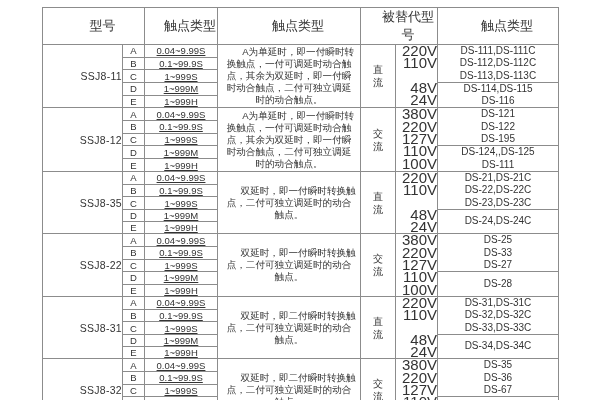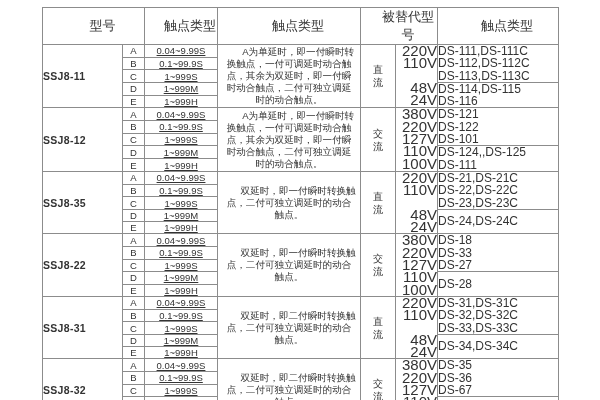--- a/index.html
+++ b/index.html
@@ -11,34 +11,34 @@
     position:absolute;left:42px;top:7px;
     border-collapse:collapse;table-layout:fixed;
   }
   th,td{
     border:1px solid #8c8c8c;padding:0;font-weight:normal;color:#333;
     overflow:hidden;background:#fff;
   }
   thead tr{height:17px;}
   thead th{font-size:13px;padding-left:18px;}
   tbody tr{height:12.3px;}
-  td.model{font-size:10.5px;text-align:left;letter-spacing:0.3px;font-weight:bold;}
+  td.model{font-size:10.5px;text-align:right;letter-spacing:0.3px;}
   td.letter{font-size:9.5px;text-align:center;}
   td.delay{font-size:9.5px;text-align:center;text-decoration:underline;}
   td.contact{vertical-align:middle;}
   .contact-text{
     font-size:9.6px;line-height:11.9px;text-indent:1.9em;
     text-align:center;padding:0 4px;
   }
   td.power{font-size:10px;text-align:center;vertical-align:middle;}
   td.power div{line-height:13px;}
   td.voltage{vertical-align:top;}
   .vline{height:12.3px;line-height:12.4px;font-size:15px;text-align:right;}
   td.replaced{vertical-align:top;}
-  .rline{height:12.3px;line-height:12.4px;font-size:12px;}
+  .rline{height:12.3px;line-height:12.4px;font-size:10px;text-align:center;}
   td.replaced.center{vertical-align:middle;}
   td.replaced.center .rline{height:auto;}
 </style>
 </head>
 <body>
 
 <div class="page">
   <table>
     <colgroup>
       <col style="width:80px">
@@ -117,21 +117,21 @@
           <td class="voltage" rowspan="5">
             <div class="vline">380V</div>
             <div class="vline">220V</div>
             <div class="vline">127V</div>
             <div class="vline">110V</div>
             <div class="vline">100V</div>
           </td>
           <td class="replaced" rowspan="3">
             <div class="rline">DS-121</div>
             <div class="rline">DS-122</div>
-            <div class="rline">DS-101</div>
+            <div class="rline">DS-195</div>
           </td>
         </tr>
         <tr>
           <td class="letter">B</td>
           <td class="delay">0.1~99.9S</td>
         </tr>
         <tr>
           <td class="letter">C</td>
           <td class="delay">1~999S</td>
         </tr>
@@ -202,21 +202,21 @@
             <div>流</div>
           </td>
           <td class="voltage" rowspan="5">
             <div class="vline">380V</div>
             <div class="vline">220V</div>
             <div class="vline">127V</div>
             <div class="vline">110V</div>
             <div class="vline">100V</div>
           </td>
           <td class="replaced" rowspan="3">
-            <div class="rline">DS-18</div>
+            <div class="rline">DS-25</div>
             <div class="rline">DS-33</div>
             <div class="rline">DS-27</div>
           </td>
         </tr>
         <tr>
           <td class="letter">B</td>
           <td class="delay">0.1~99.9S</td>
         </tr>
         <tr>
           <td class="letter">C</td>

